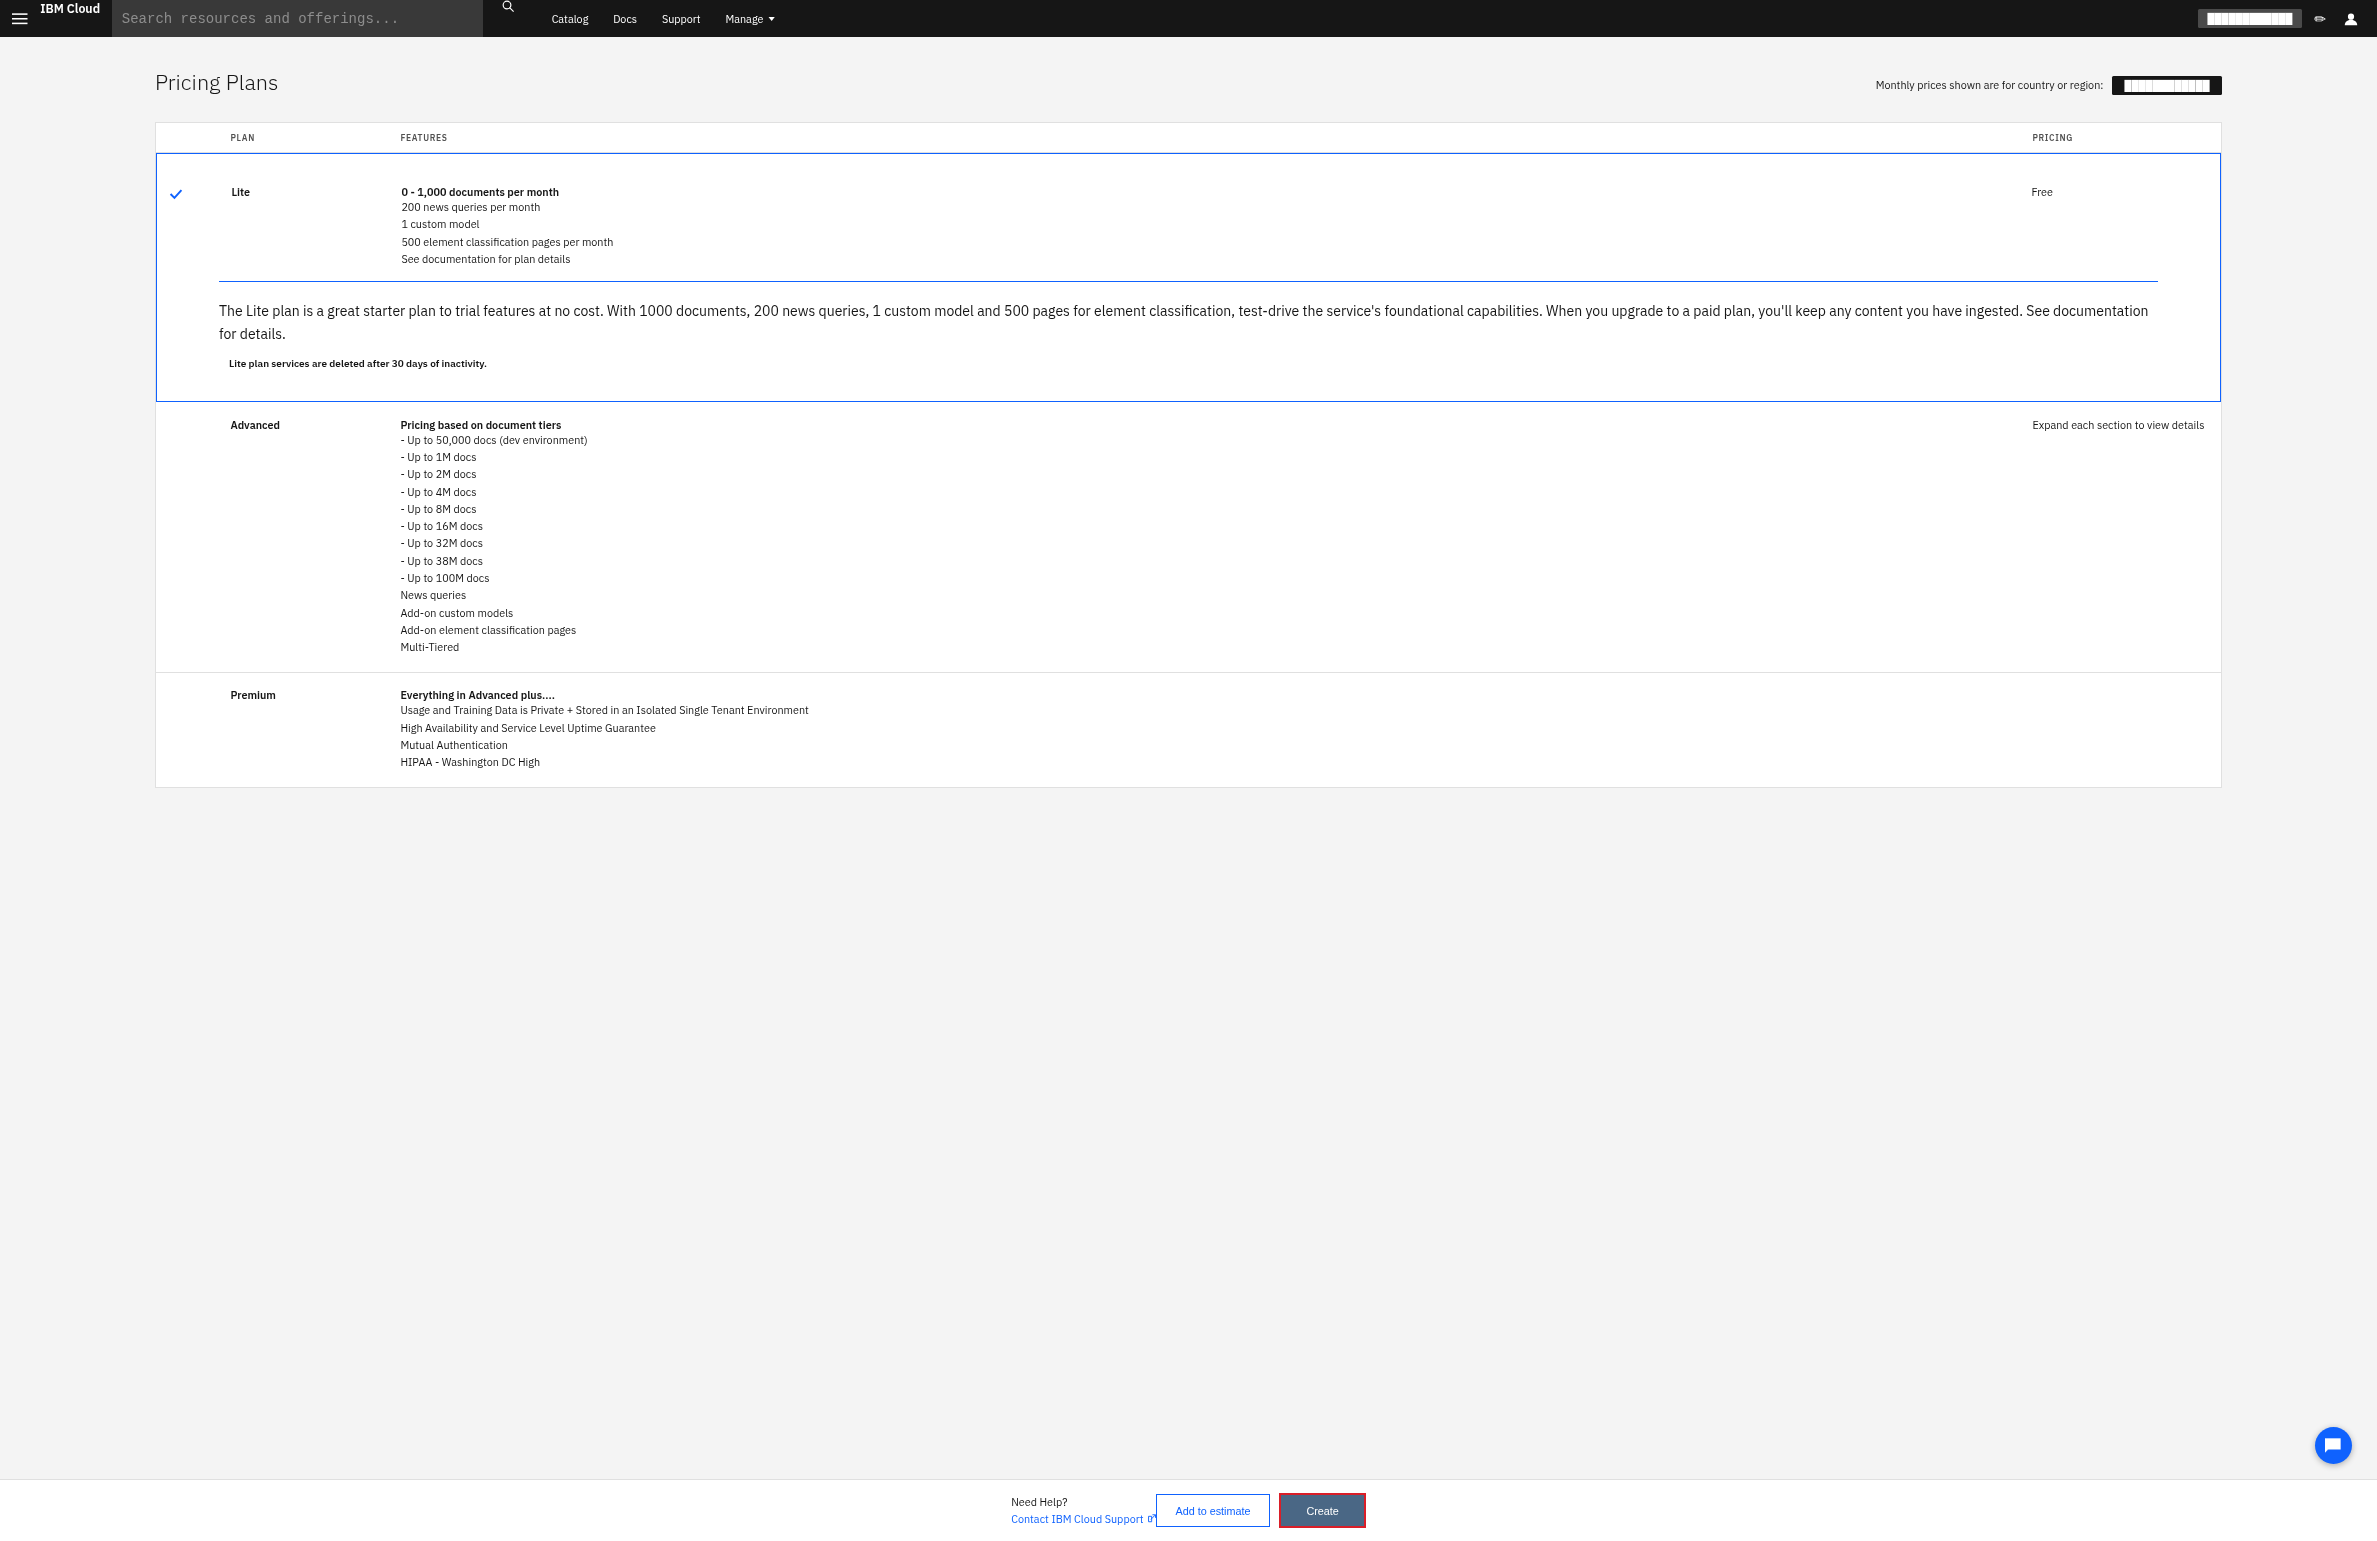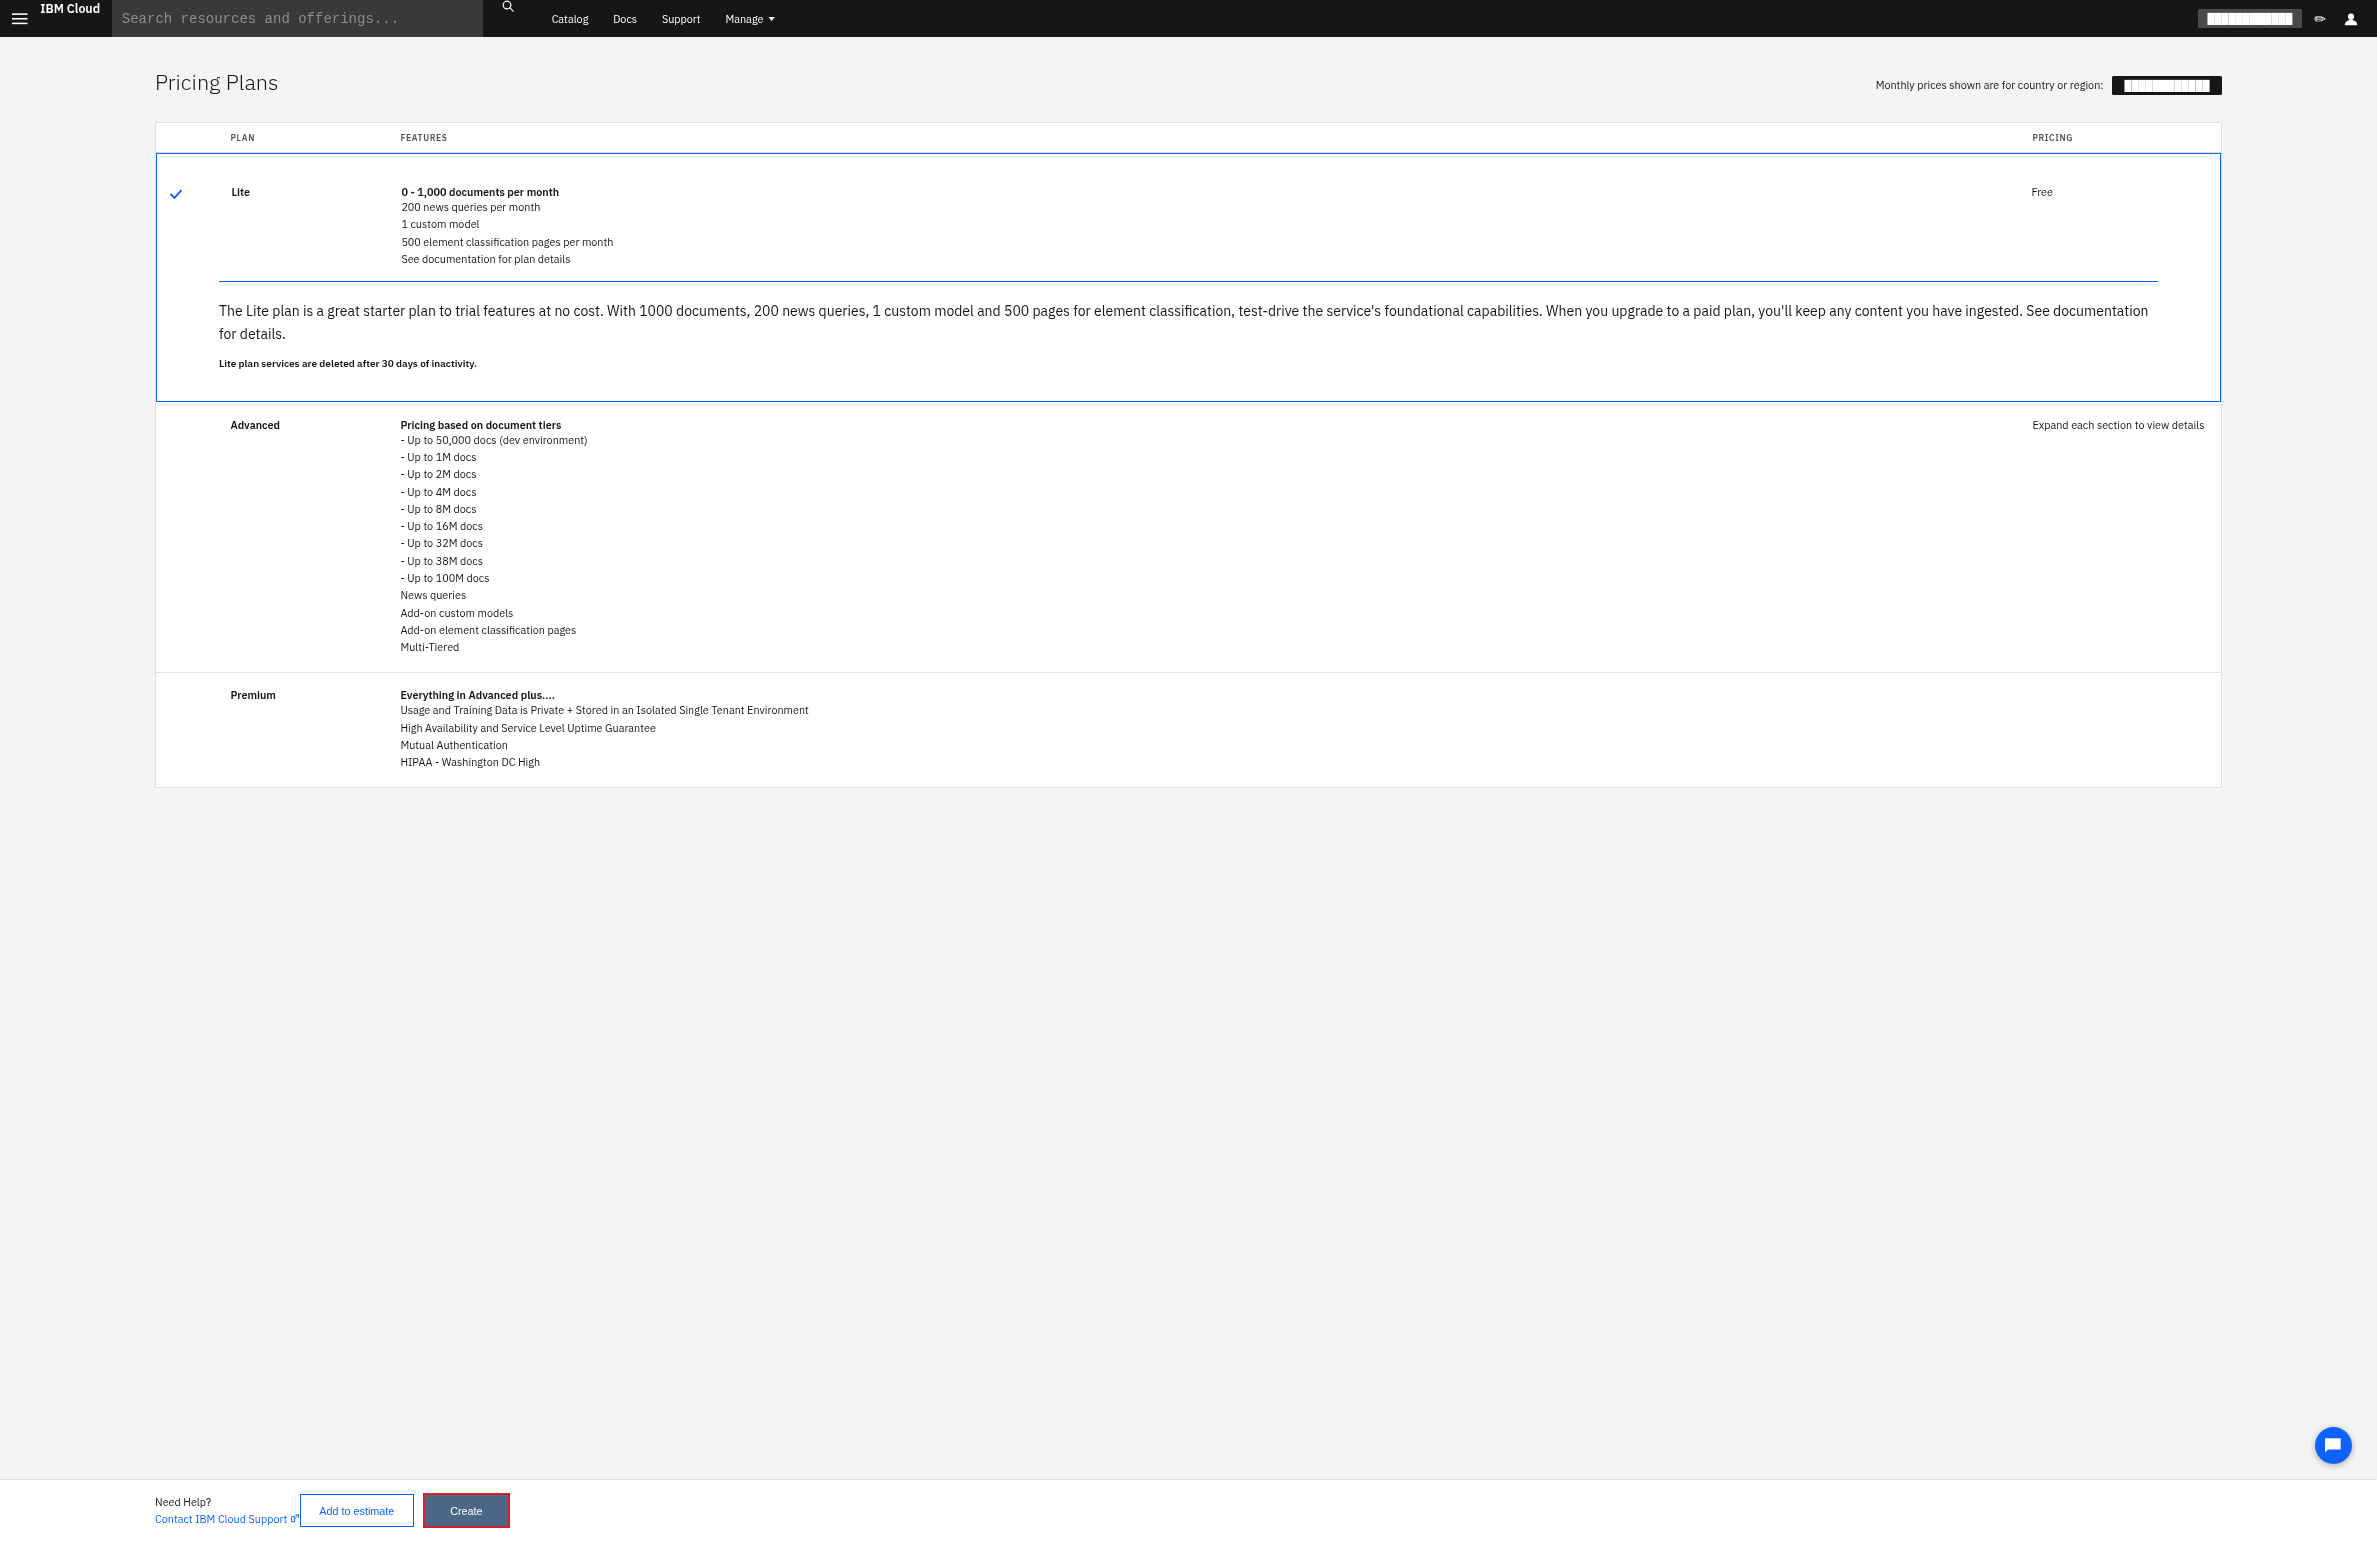--- a/index.html
+++ b/index.html
@@ -94,31 +94,31 @@
     .plan-name { font-size: 10.8px; font-weight: 600; color: #161616; padding: 0 12.4px; }
     .plan-features { padding: 0 12.4px; }
     .plan-feature-main { font-weight: 600; font-size: 10.8px; color: #161616; }
     .plan-feature-item { font-size: 10.8px; color: #161616; line-height: 1.6; }
     .plan-pricing { font-size: 10.8px; color: #161616; padding: 0 12.4px; }
 
     
     .lite-divider { border: none; border-top: 0.8px solid #0f62fe; margin: 12.4px 62px 12.4px 62px; }
     .lite-description { padding: 6.2px 62px 6.2px 62px; font-size: 14px; color: #161616; line-height: 1.6; }
     .lite-warning { padding: 6.2px 62px 15.5px 62px; font-size: 10px; color: #161616; }
-    .lite-warning strong { font-weight: 600; }
+    .lite-warning strong { font-weight: 600; margin-left: 10px; }
 
     
     .footer {
       background: #fff;
       border-top: 0.8px solid #e0e0e0;
       padding: 0 155px;
       height: 62px;
       display: flex;
       align-items: center;
-      justify-content: flex-start;
+      justify-content: center;
     }
     .footer-left {}
     .footer-help { font-size: 10.8px; color: #161616; margin-bottom: 3.1px; }
     .footer-support-link { font-size: 10.8px; color: #0f62fe; text-decoration: none; display: flex; align-items: center; gap: 3.1px; cursor: pointer; }
     .footer-right { display: flex; gap: 9.3px; align-items: center; }
     .btn-estimate {
       background: #fff;
       color: #0f62fe;
       border: 0.8px solid #0f62fe;
       padding: 9.3px 18.6px;

